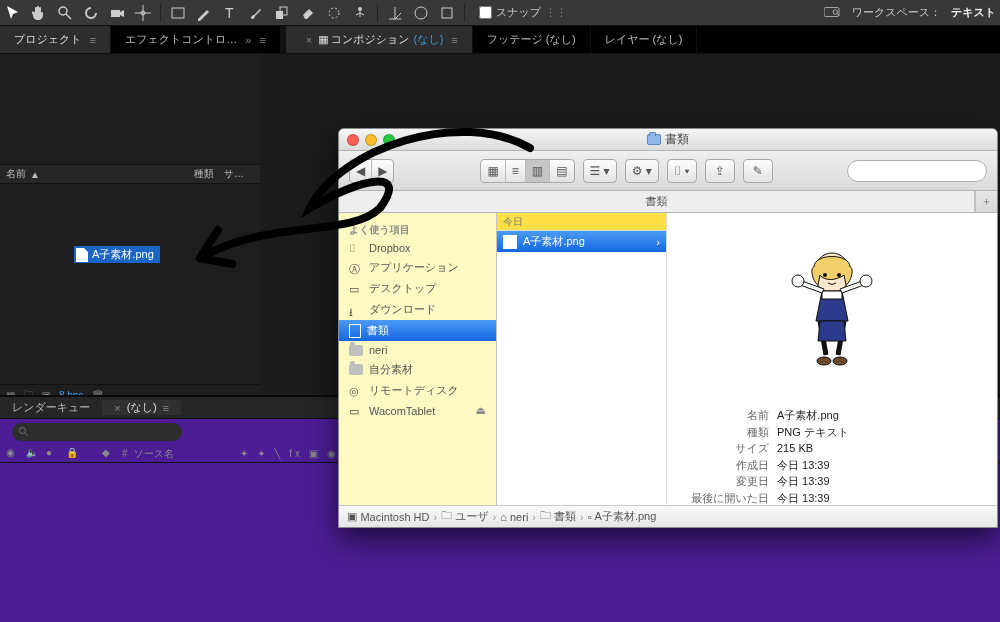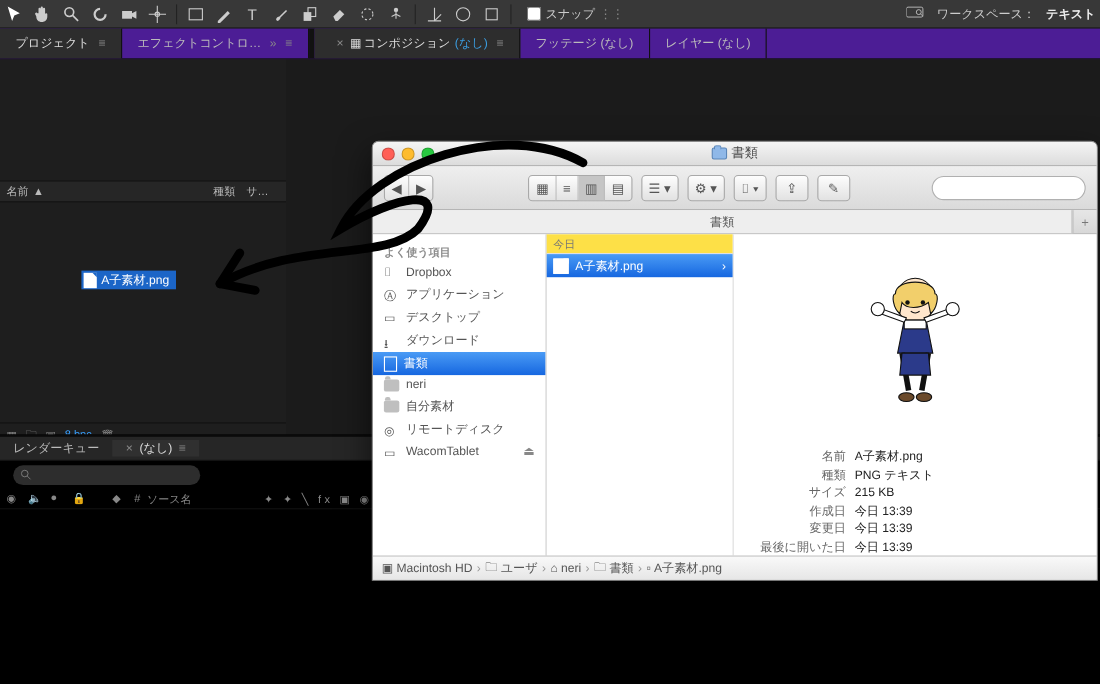--- a/index.html
+++ b/index.html
@@ -6,21 +6,21 @@
   body { width: 1000px; height: 622px; background: #1a1a1a; color: #ccc; font-size: 11px; position: relative; overflow: hidden; }
 
   
   .ae-toolbar { height: 26px; background: #383838; display: flex; align-items: center; padding: 0 4px; gap: 8px; border-bottom: 1px solid #111; }
   .ae-toolbar .tool { width: 18px; height: 18px; display: inline-flex; align-items: center; justify-content: center; color: #bbb; cursor: pointer; }
   .ae-toolbar .tool svg { width: 16px; height: 16px; }
   .ae-toolbar .sep { width: 1px; height: 18px; background: #222; }
   .ae-toolbar .snap { color: #ccc; margin-left: 6px; font-size: 11px; display: flex; align-items: center; gap: 4px; }
   .ae-toolbar .right { margin-left: auto; display: flex; align-items: center; gap: 10px; color: #ccc; }
 
-  .ae-top-tabs { height: 28px; background: #4c1d95; display: flex; align-items: stretch; border-bottom: 1px solid #111; }
+  .ae-top-tabs { height: 28px; background: #000000; display: flex; align-items: stretch; border-bottom: 1px solid #111; }
   .ae-top-tabs .tab { display: flex; align-items: center; padding: 0 14px; color: #bbb; border-right: 1px solid #111; font-size: 11px; position: relative; }
   .ae-top-tabs .tab.active { background: #2d2d2d; color: #ddd; }
   .ae-top-tabs .tab .x { margin-left: 6px; color: #888; cursor: pointer; }
   .ae-top-tabs .tab .link { color: #3b9de0; }
   .ae-top-tabs .tab .menu { margin-left: 8px; color: #888; }
   .ae-top-tabs .splitter { width: 5px; background: #111; }
 
   .ae-body { position: absolute; top: 54px; left: 0; right: 0; bottom: 0; display: flex; }
   .ae-left { width: 260px; background: #1e1e1e; display: flex; flex-direction: column; }
   .ae-right { flex: 1; background: #1b1b1b; position: relative; }
@@ -29,21 +29,21 @@
   .proj-headers .col.name { flex: 1; display: flex; align-items: center; gap: 4px; }
   .proj-list { position: relative; height: 200px; }
   .proj-item { position: absolute; left: 74px; top: 62px; display: flex; align-items: center; gap: 4px; background: #1b65c7; padding: 1px 6px 1px 2px; color: #fff; font-size: 11px; }
   .proj-item .icon { width: 12px; height: 14px; background: #fff; display: inline-block; position:relative; }
   .proj-item .icon::after{content:"";position:absolute;right:0;top:0;border-top:4px solid #1b65c7;border-left:4px solid transparent;}
   .proj-bottom { height: 22px; background: #1e1e1e; border-top: 1px solid #111; display: flex; align-items: center; padding: 0 6px; gap: 8px; color: #888; font-size: 10px; }
   .proj-bottom .link { color: #38a0ff; }
 
   .viewer-bottom { position: absolute; left: 0; right: 0; bottom: 0; height: 22px; border-top: 1px solid #111; background: #1e1e1e; display: flex; align-items: center; gap: 8px; padding: 0 8px; color: #aaa; font-size: 10px; }
 
-  .ae-lower { position: absolute; left: 0; right: 0; top: 395px; bottom: 0; background: #000000; border-top: 2px solid #0a0a0a; }
+  .ae-lower { position: absolute; left: 0; right: 0; top: 395px; bottom: 0; background: #4c1d95; border-top: 2px solid #0a0a0a; }
   .ae-lower .tabs { height: 22px; display: flex; align-items: center; background: #262626; border-bottom: 1px solid #111; font-size: 11px; }
   .ae-lower .tabs .tab { padding: 0 12px; color: #bbb; display:flex;align-items:center;gap:6px; }
   .ae-lower .tabs .tab.active { background: #303030; color: #ddd; }
   .ae-lower .search { padding: 4px 6px; display: flex; align-items: center; gap: 6px; }
   .ae-lower .search .field { width: 170px; height: 18px; background: #2d2d2d; border-radius: 9px; display:flex;align-items:center;padding:0 6px;color:#888; }
   .ae-lower .cols { height: 18px; display: flex; align-items: center; gap: 6px; padding: 0 6px; color: #888; font-size: 10px; border-bottom:1px solid #111;}
   .ae-lower .cols .mini{width:14px;height:14px;display:inline-block;}
 
   
   .finder { position: absolute; left: 338px; top: 128px; width: 660px; height: 400px; background: #ececec; border: 1px solid #8a8a8a; border-radius: 6px 6px 0 0; box-shadow: 0 12px 30px rgba(0,0,0,.6); display: flex; flex-direction: column; overflow: hidden; }
@@ -61,21 +61,21 @@
   .finder .toolbar .btn.group span { padding: 0 6px; border-right: 1px solid #bdbdbd; display:inline-flex;align-items:center;justify-content:center;height:100%; }
   .finder .toolbar .btn.group span:last-child { border-right: none; }
   .finder .toolbar .btn.group span.on { background:#c5c5c5; }
   .finder .toolbar .search { margin-left: auto; width: 140px; height: 22px; background: #fff; border: 1px solid #b0b0b0; border-radius: 11px; display:flex;align-items:center;padding:0 8px;color:#999; }
 
   .finder .tabbar { height: 22px; background: linear-gradient(#e6e6e6,#d8d8d8); border-bottom: 1px solid #b5b5b5; display:flex; }
   .finder .tabbar .ftab { flex:1; display:flex;align-items:center;justify-content:center;font-size:11px;color:#555;border-right:1px solid #c0c0c0; background:#eee; }
   .finder .tabbar .plus{width:22px;display:flex;align-items:center;justify-content:center;color:#777;border-left:1px solid #c0c0c0;}
 
   .finder .body { flex: 1; display: flex; min-height: 0; }
-  .finder .sidebar { width: 158px; background: #ffffff; border-right: 1px solid #c4c4c4; padding: 6px 0; overflow-y:auto; font-size:11px; color:#555; }
+  .finder .sidebar { width: 158px; background: #fef9c3; border-right: 1px solid #c4c4c4; padding: 6px 0; overflow-y:auto; font-size:11px; color:#555; }
   .finder .sidebar .section { padding: 4px 10px 2px; color: #8a8a8a; font-size: 10px; font-weight: bold; }
   .finder .sidebar .item { display: flex; align-items: center; gap: 6px; padding: 3px 10px; cursor: pointer; }
   .finder .sidebar .item.active { background: #1e7af0; background: linear-gradient(#4a9bf5,#1667e0); color: #fff; }
   .finder .sidebar .ico{width:14px;height:12px;display:inline-block;}
   .finder .sidebar .item .eject{margin-left:auto;color:#888;}
 
   .finder .cols { flex: 1; display: flex; background: #fff; }
   .finder .col { width: 170px; border-right: 1px solid #dcdcdc; display:flex;flex-direction:column; }
   .finder .col .colhead { height: 18px; background: #fde047; border-bottom: 1px solid #e0e0e0; font-size: 10px; color: #777; padding: 2px 6px; }
   .finder .col .row { display: flex; align-items: center; gap: 6px; padding: 3px 6px; font-size: 11px; color: #333; }

